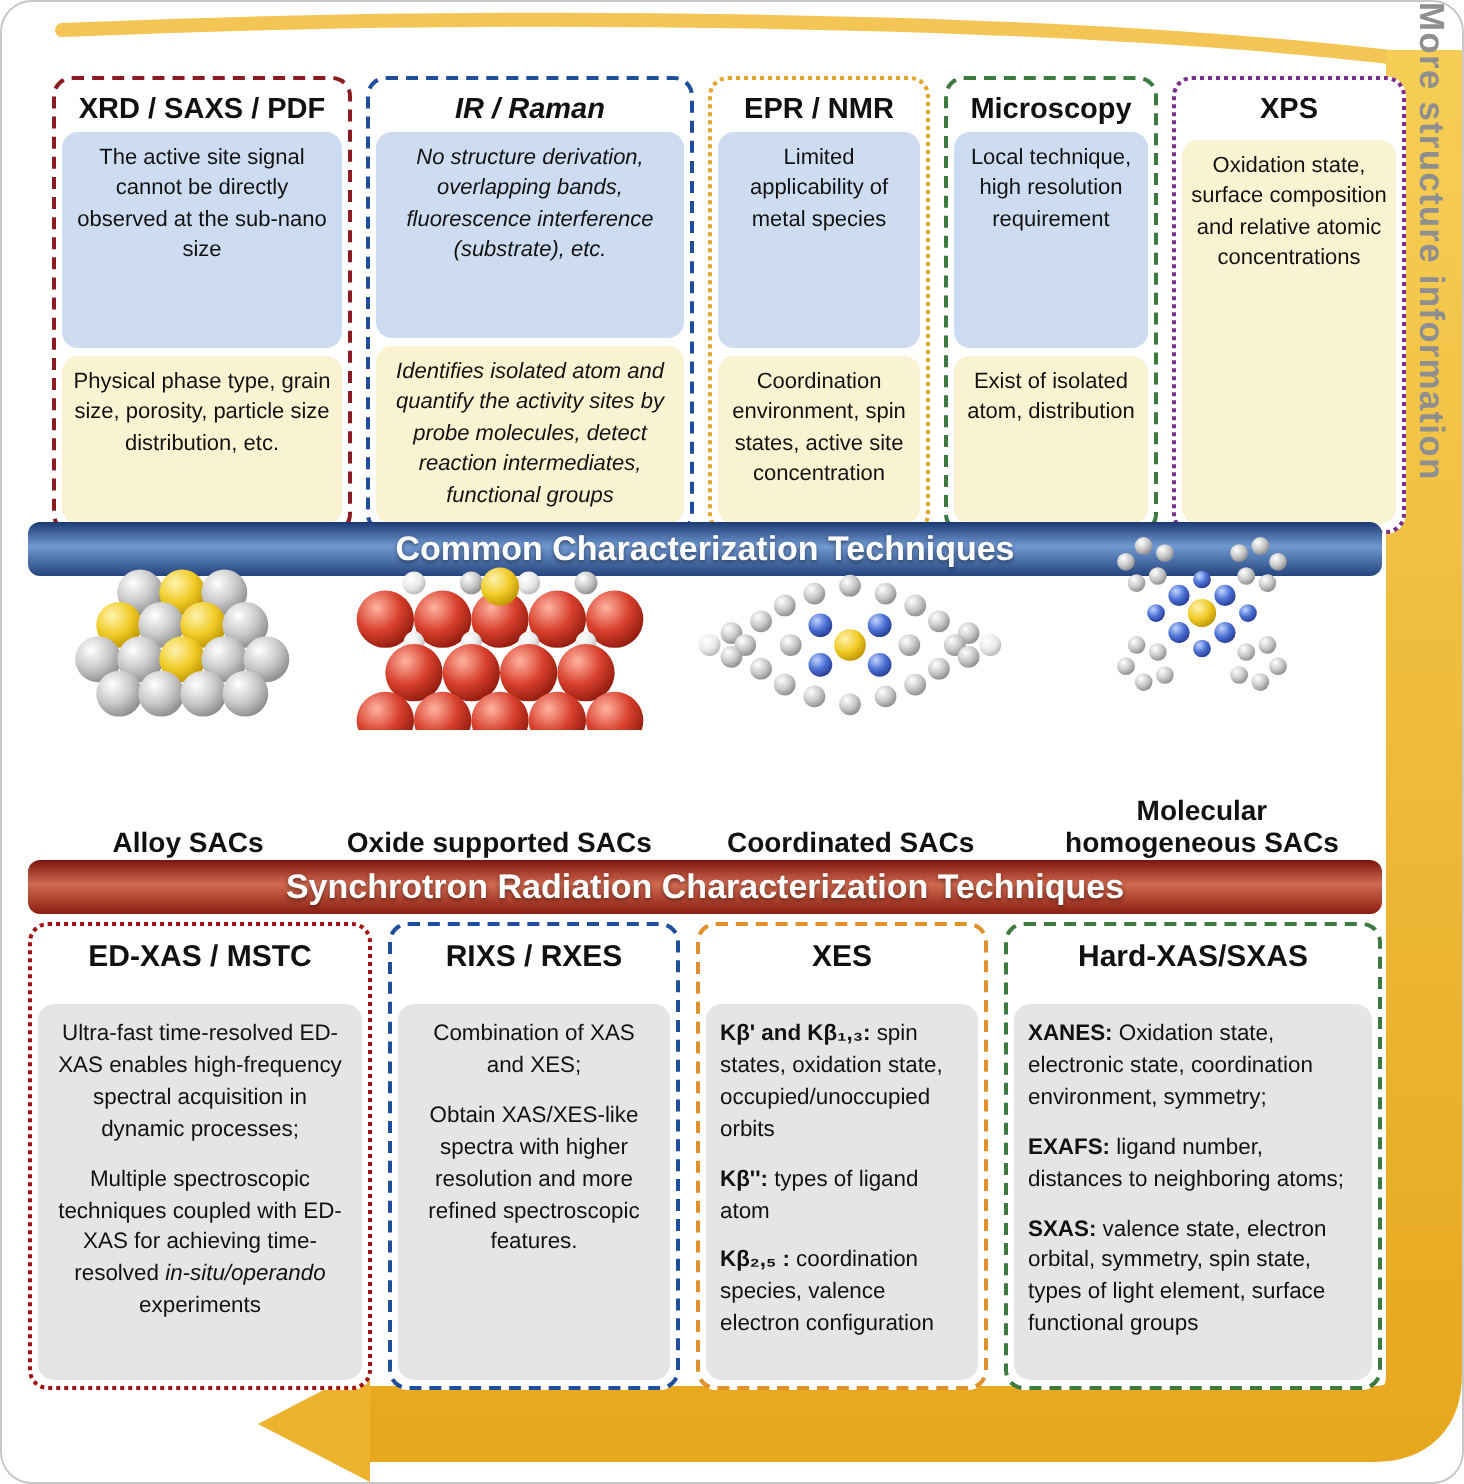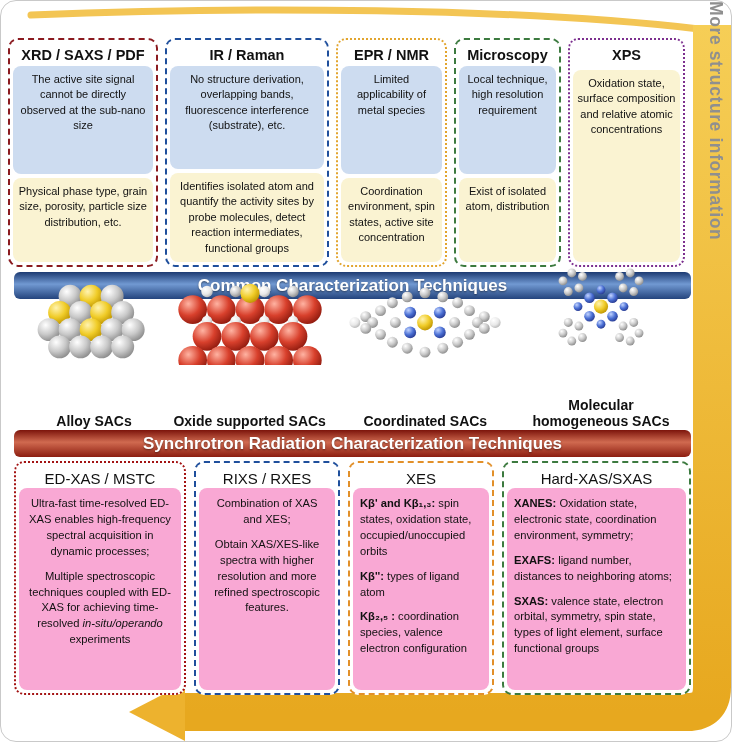--- a/index.html
+++ b/index.html
@@ -4,55 +4,55 @@
 <style>
   * { margin:0; padding:0; box-sizing:border-box; }
   html,body { background:#ffffff; font-family:"Liberation Sans", sans-serif; }
   .figure {
     position:relative; width:732px; height:742px; background:#ffffff;
     border:1px solid #c9c9c9; border-radius:16px; overflow:hidden;
   }
   .arrow-svg { position:absolute; left:0; top:0; z-index:0; }
 
   
-  .top-row { position:absolute; left:7px; top:37px; width:677px; height:229px; display:flex; gap:7px; z-index:1; }
+  .top-row { position:absolute; left:25px; top:37px; width:677px; height:229px; display:flex; gap:7px; z-index:1; }
   .tech-box { border-radius:10px; background:#fff; display:flex; flex-direction:column; padding:3px; }
   .tb0 { width:150px; border:2px dashed #8b1b20; }
-  .tb1 { width:164px; border:2px dashed #1f4f9c; }
+  .tb1 { width:164px; border:2px dashed #1f4f9c;font-style:italic; }
   .tb2 { width:111px; border:2px dotted #e2a52e; }
   .tb3 { width:107px; border:2px dashed #3c7a3f; }
   .tb4 { width:117px; border:2px dotted #7c2f8f; }
   .tech-title { text-align:center; font-weight:bold; font-size:14.5px; color:#111; padding:4px 0 3px; }
   .panel { border-radius:8px; padding:6px 4px; font-size:11px; line-height:1.4; text-align:center; color:#111; }
   .panel-blue { background:#cddcf0; height:108px; }
   .panel-yellow { background:#faf3d2; flex:1; margin-top:4px; }
 
   
   .banner { position:absolute; left:13px; width:677px; height:27px; border-radius:6px; color:#fff;
             font-weight:bold; font-size:17px; display:flex; align-items:center; justify-content:center;
             text-shadow:0 1px 2px rgba(0,0,0,.45); z-index:1; }
-  .banner-blue { top:271px; background:linear-gradient(180deg,#1c3a72 0%,#7199d2 45%,#24447d 100%);text-align:center; }
+  .banner-blue { top:260px; background:linear-gradient(180deg,#1c3a72 0%,#7199d2 45%,#24447d 100%);text-align:center; }
   .banner-red  { top:429px; background:linear-gradient(180deg,#7c140b 0%,#d06a50 45%,#8c1d10 100%); }
 
   
   .mol-row { position:absolute; left:13px; top:304px; width:677px; height:124px; display:flex;
              justify-content:space-between; align-items:flex-end; padding:0 10px; z-index:1; }
   .mol { display:flex; flex-direction:column; align-items:center; justify-content:flex-end;gap:45px; }
   .mol svg { display:block; }
   .mol-label { font-weight:bold; font-size:14px; color:#111; text-align:center; line-height:1.15; margin-top:3px; }
 
   
   .bottom-row { position:absolute; left:13px; top:460px; width:677px; height:234px; display:flex; gap:8px; z-index:1; }
   .bbox { border-radius:10px; background:#fff; padding:3px; display:flex; flex-direction:column; }
   .bb0 { width:172px; border:2px dotted #a31313; }
   .bb1 { width:146px; border:2px dashed #1f4f9c; }
   .bb2 { width:146px; border:2px dashed #e2902a; }
   .bb3 { width:189px; border:2px dashed #3c7a3f; }
-  .bbox-title { text-align:center; font-weight:normal; font-size:15px; color:#111; padding:4px 0 1px; }
-  .bbody { background:#f9a8d4; border-radius:8px; flex:1; padding:8px 7px; font-size:11.2px; line-height:1.42; color:#111; }
+  .bbox-title { text-align:center; font-weight:bold; font-size:15px; color:#111; padding:4px 0 15px; }
+  .bbody { background:#e5e5e5; border-radius:8px; flex:1; padding:8px 7px; font-size:11.2px; line-height:1.42; color:#111; }
   .bbody.center { text-align:center; }
   .bbody.left { text-align:left; }
   .bbody p { margin-bottom:9px; }
   .bbody p:last-child { margin-bottom:0; }
   .term { font-weight:bold; }
   .ital { font-style:italic; }
 
   
   .side-label { position:absolute; top:0; right:5px; height:706px; display:flex; align-items:center;
                 writing-mode:vertical-rl; font-weight:bold; font-size:17.5px; color:#8f8f8f;

